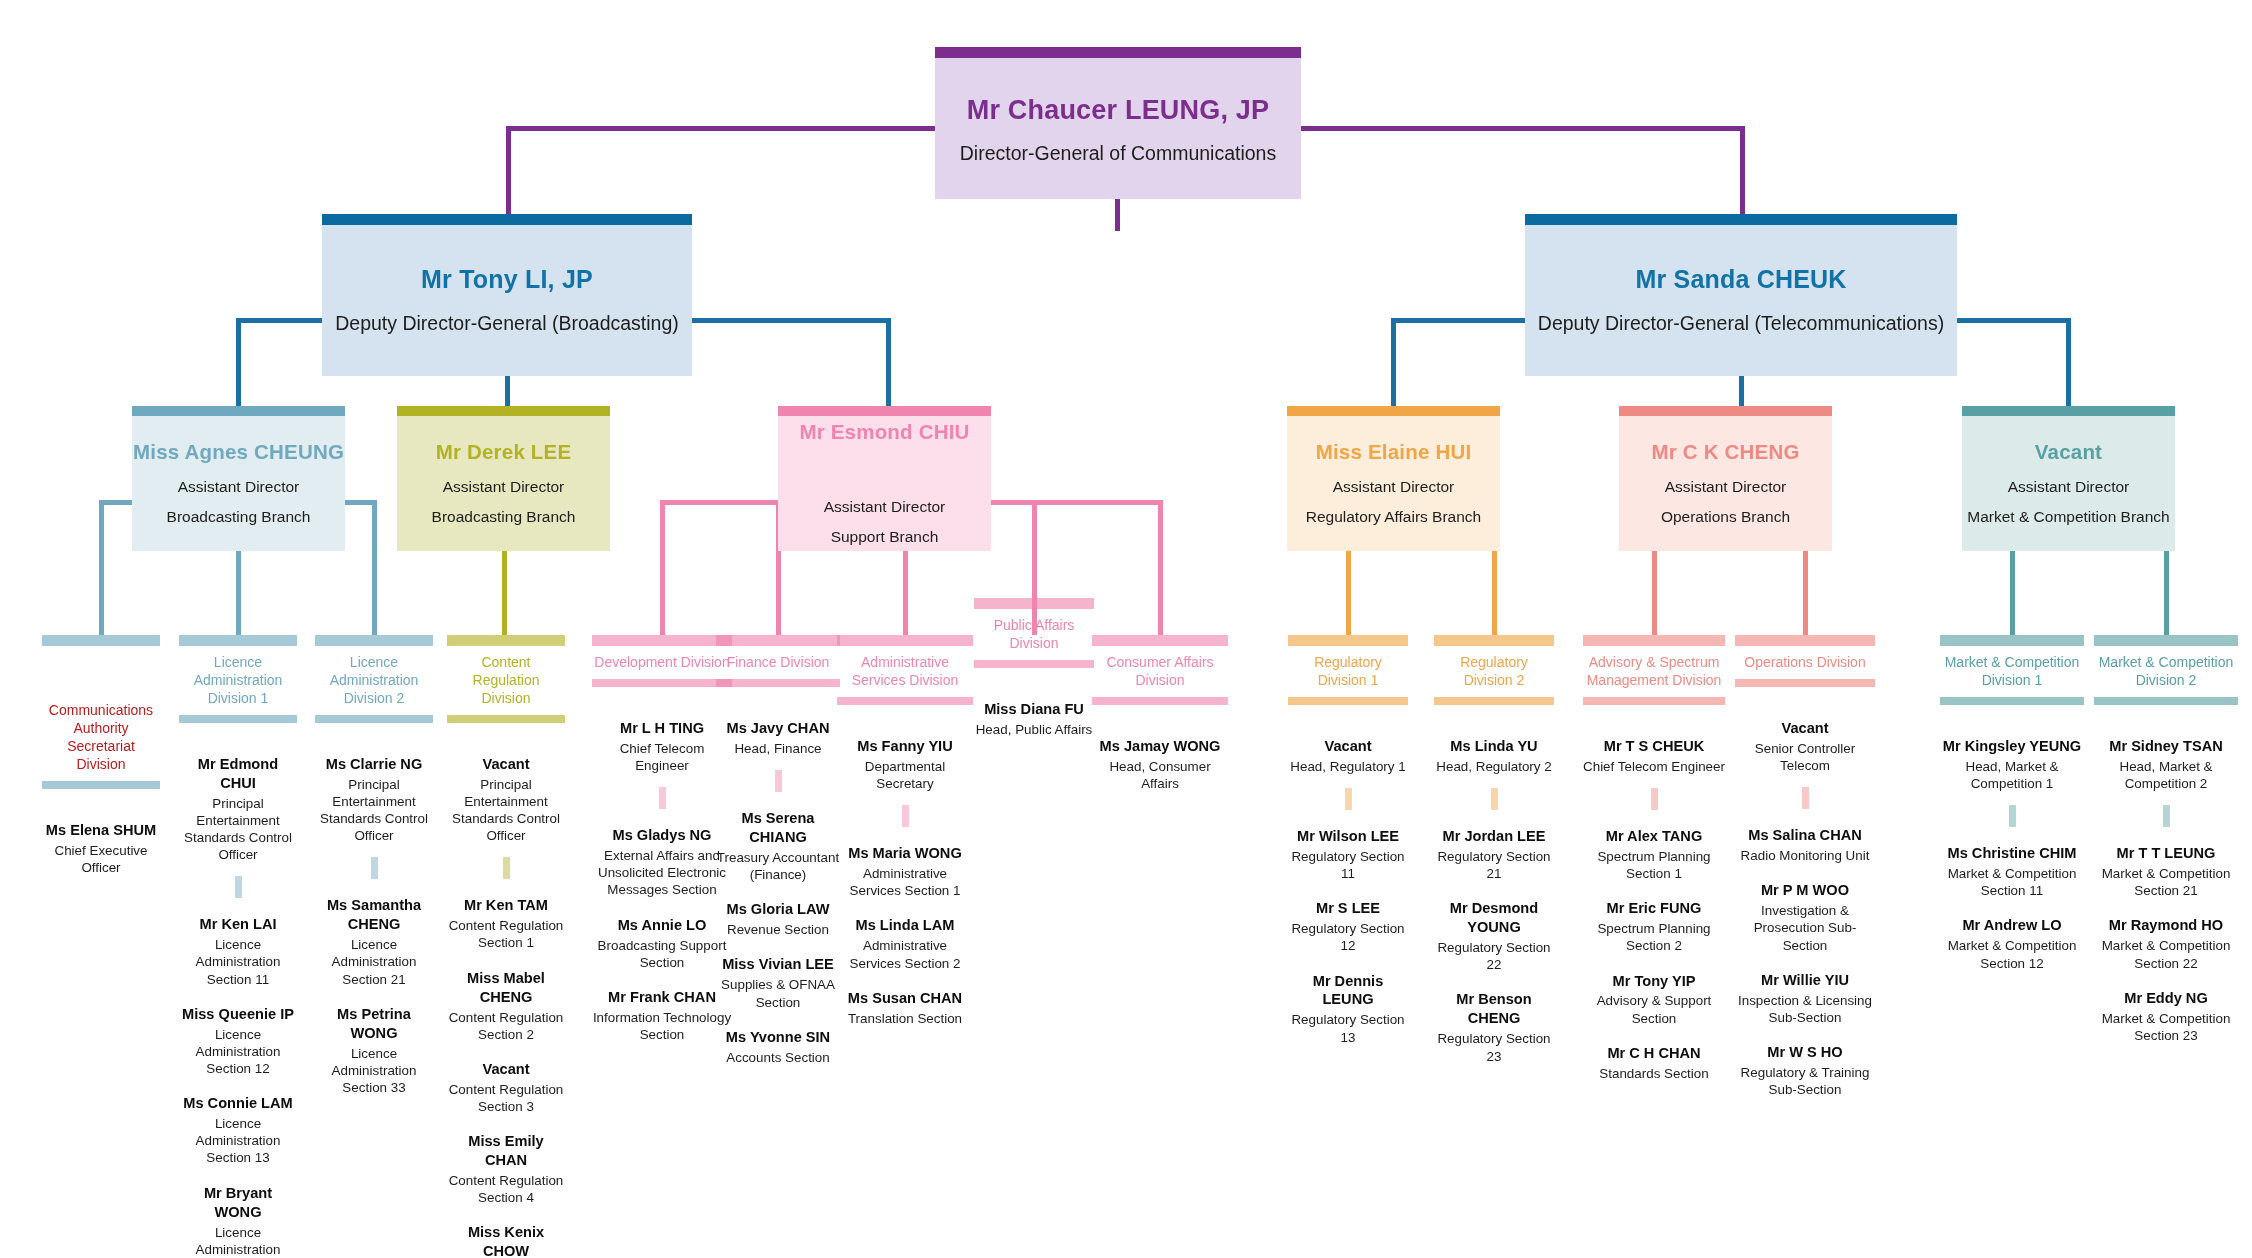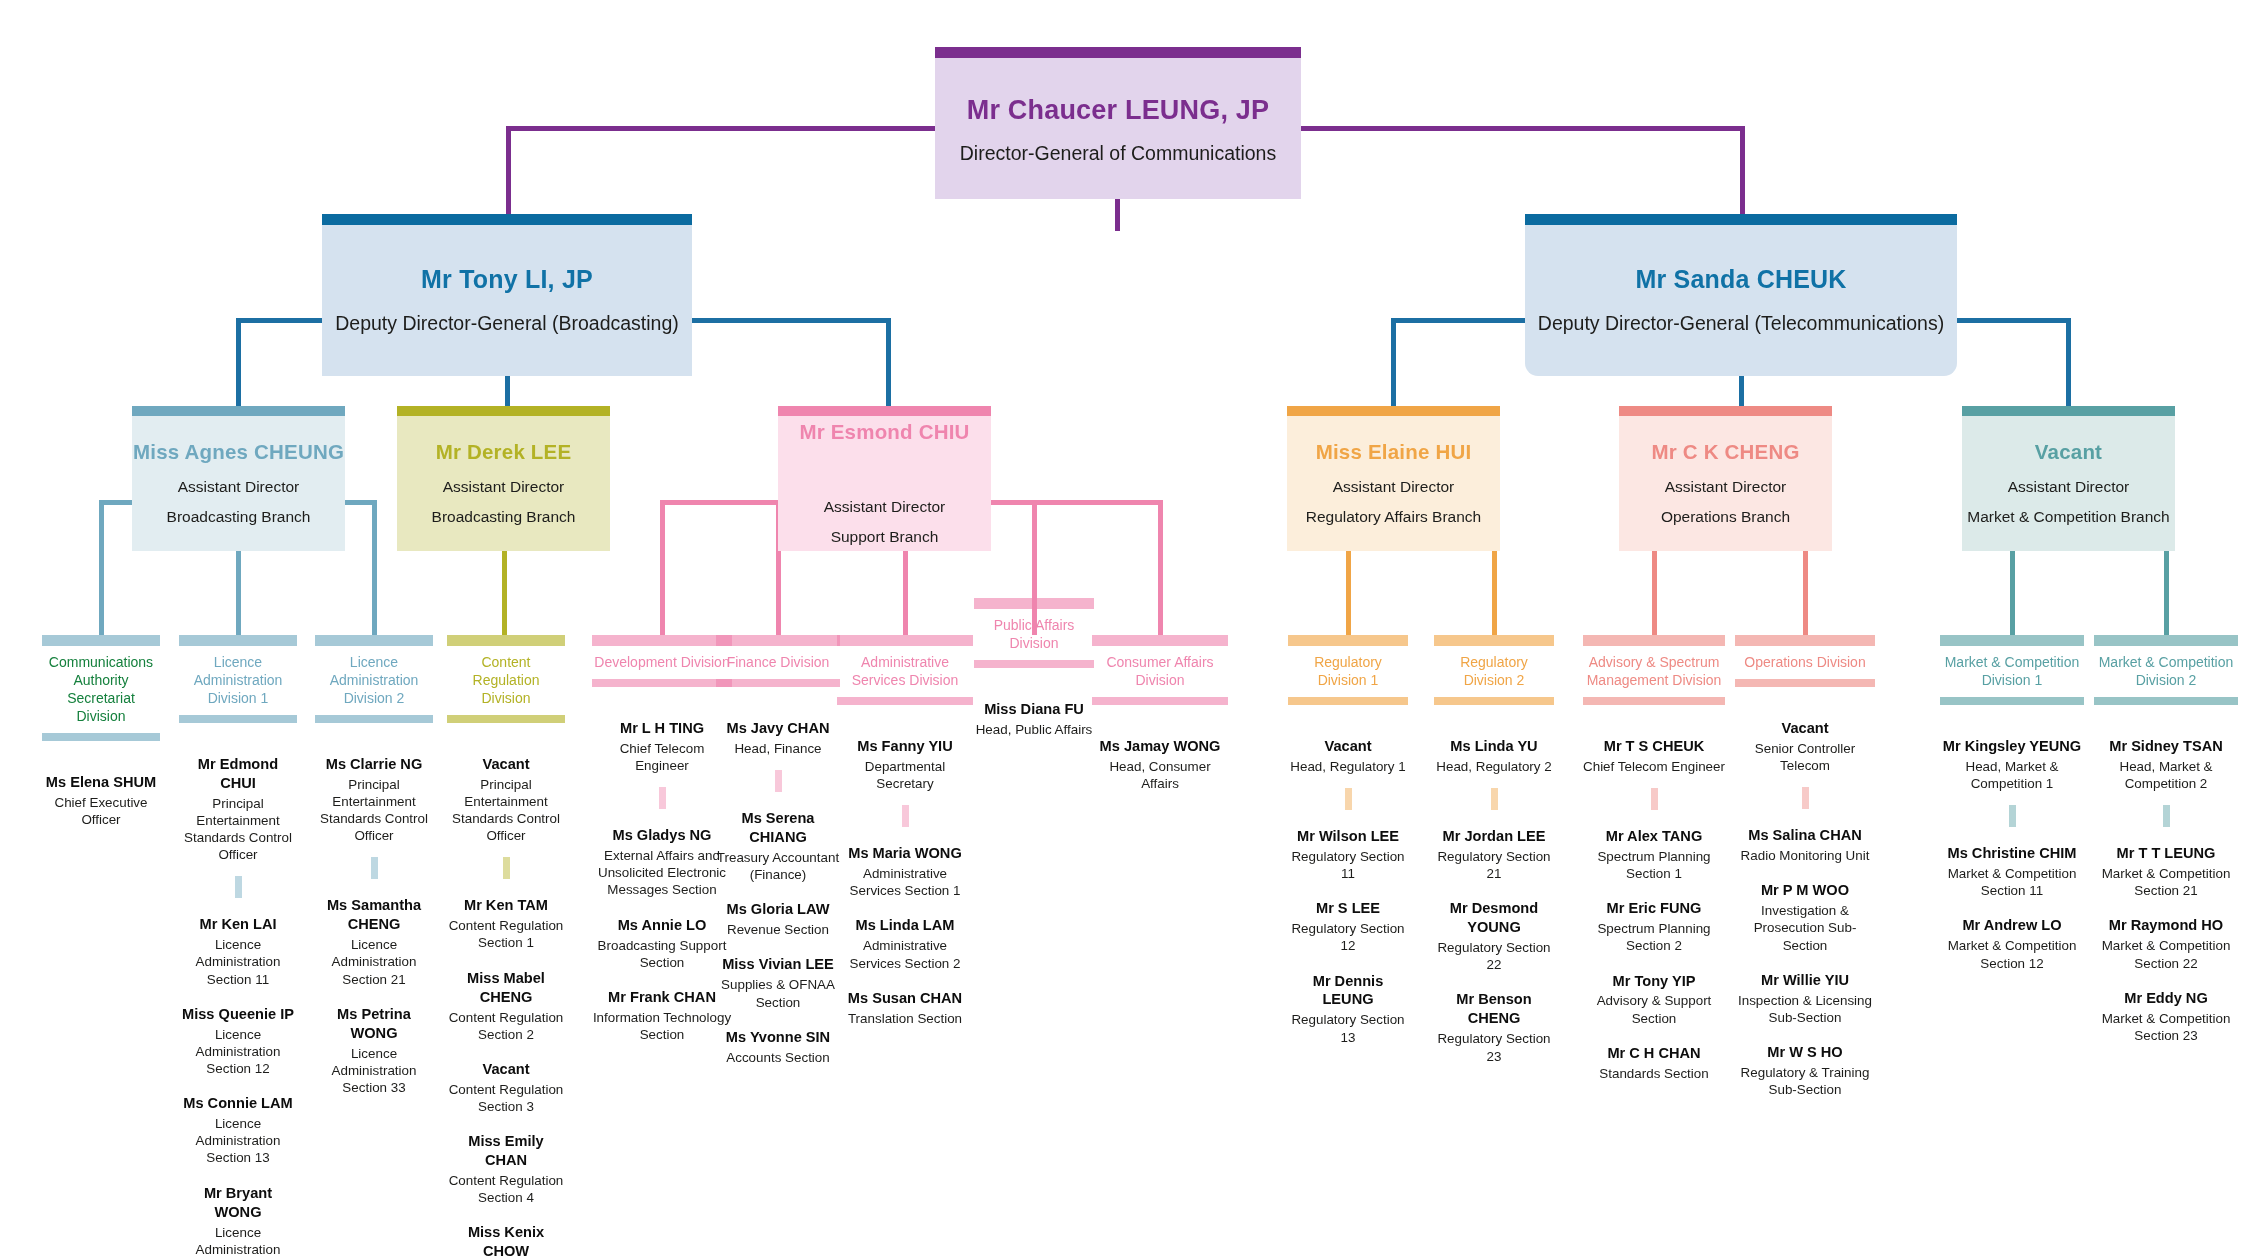--- a/index.html
+++ b/index.html
@@ -139,21 +139,21 @@
     <div class="nm">Mr Tony LI, JP</div>
     <div class="rolewrap">Deputy Director-General (Broadcasting)</div>
   </div>
 
   <div class="exec dg" id="dg-box" style="left:935px;top:47px;">
     <div class="cap"></div>
     <div class="nm">Mr Chaucer LEUNG, JP</div>
     <div class="rolewrap">Director-General of Communications</div>
   </div>
 
-  <div class="exec ddg" id="ddg-1" style="left:1525px;top:214px;width:432px;border-radius:13px;">
+  <div class="exec ddg" id="ddg-1" style="left:1525px;top:214px;width:432px;">
     <div class="cap"></div>
     <div class="nm">Mr Sanda CHEUK</div>
     <div class="rolewrap">Deputy Director-General (Telecommunications)</div>
   </div>
 
   <div class="exec ad" id="ad-0" style="left: 132px; top: 406px; background: rgb(226, 237, 241);">
     <div class="cap" style="background: rgb(111, 168, 191);"></div>
     <div class="nm" style="color: rgb(111, 168, 191);">Miss Agnes CHEUNG</div>
     <div class="rolewrap">
       <div>Assistant Director</div>
@@ -202,21 +202,21 @@
     <div class="nm" style="color: rgb(88, 160, 163);">Vacant</div>
     <div class="rolewrap">
       <div>Assistant Director</div>
       <div>Market &amp; Competition Branch</div>
     </div>
   </div>
 
   <div id="cols">
       <div class="col" style="left: 42px; top: 635px; width: 118px;">
         <div class="divbar" style="background: rgb(111, 168, 191); opacity: 0.62;"></div>
-        <div class="divttl" style="color: #15803d;">Communications Authority Secretariat Division</div>
+        <div class="divttl" style="color: #b91c1c; margin-top: 48px;">Communications Authority Secretariat Division</div>
         <div class="divrule" style="background: rgb(111, 168, 191); opacity: 0.62;"></div>
         <div class="person head-person">
           <div class="pname">Ms Elena SHUM</div>
           <div class="ptitle">Chief Executive Officer</div>
         </div>
       </div>
       <div class="col" style="left: 179px; top: 635px; width: 118px;">
         <div class="divbar" style="background: rgb(111, 168, 191); opacity: 0.62;"></div>
         <div class="divttl" style="color: rgb(111, 168, 191);">Licence Administration Division 1</div>
         <div class="divrule" style="background: rgb(111, 168, 191); opacity: 0.62;"></div>

